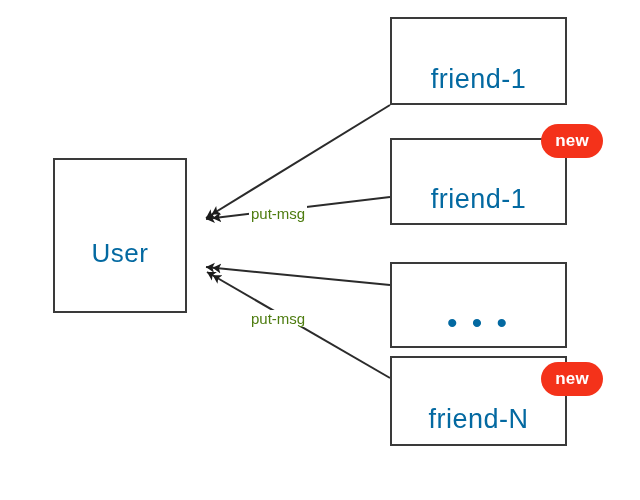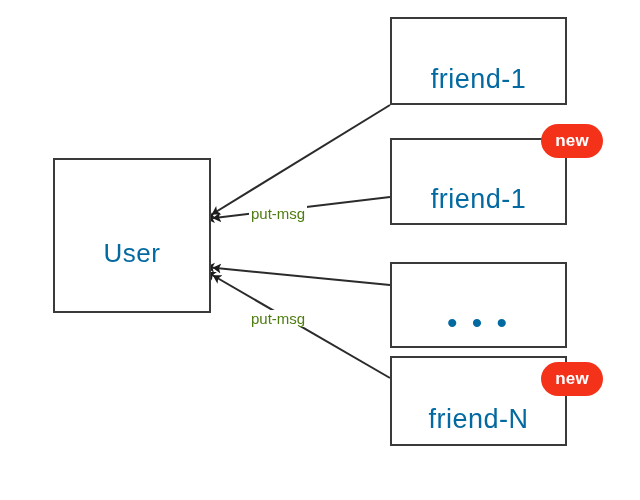--- a/index.html
+++ b/index.html
@@ -94,21 +94,21 @@
 
     <line x1="390" y1="105" x2="206" y2="218" stroke="#2b2b2b" stroke-width="2" marker-end="url(#arrow-double)"></line>
 
     <line x1="390" y1="197" x2="206" y2="219" stroke="#2b2b2b" stroke-width="2" marker-end="url(#arrow-double)"></line>
 
     <line x1="390" y1="285" x2="206" y2="267" stroke="#2b2b2b" stroke-width="2" marker-end="url(#arrow-double)"></line>
 
     <line x1="390" y1="378" x2="207" y2="272" stroke="#2b2b2b" stroke-width="2" marker-end="url(#arrow-double)"></line>
   </svg>
 
-  <div class="node-box" style="left:53px; top:158px; width:158px; height:155px;">
+  <div class="node-box" style="left:53px; top:158px; width:134px; height:155px;">
     <span class="node-label user-label">User</span>
   </div>
 
   <div class="node-box" style="left:390px; top:17px; width:177px; height:88px;">
     <span class="node-label">friend-1</span>
   </div>
 
   <div class="node-box" style="left:390px; top:138px; width:177px; height:87px;">
     <span class="node-label">friend-1</span>
   </div>

